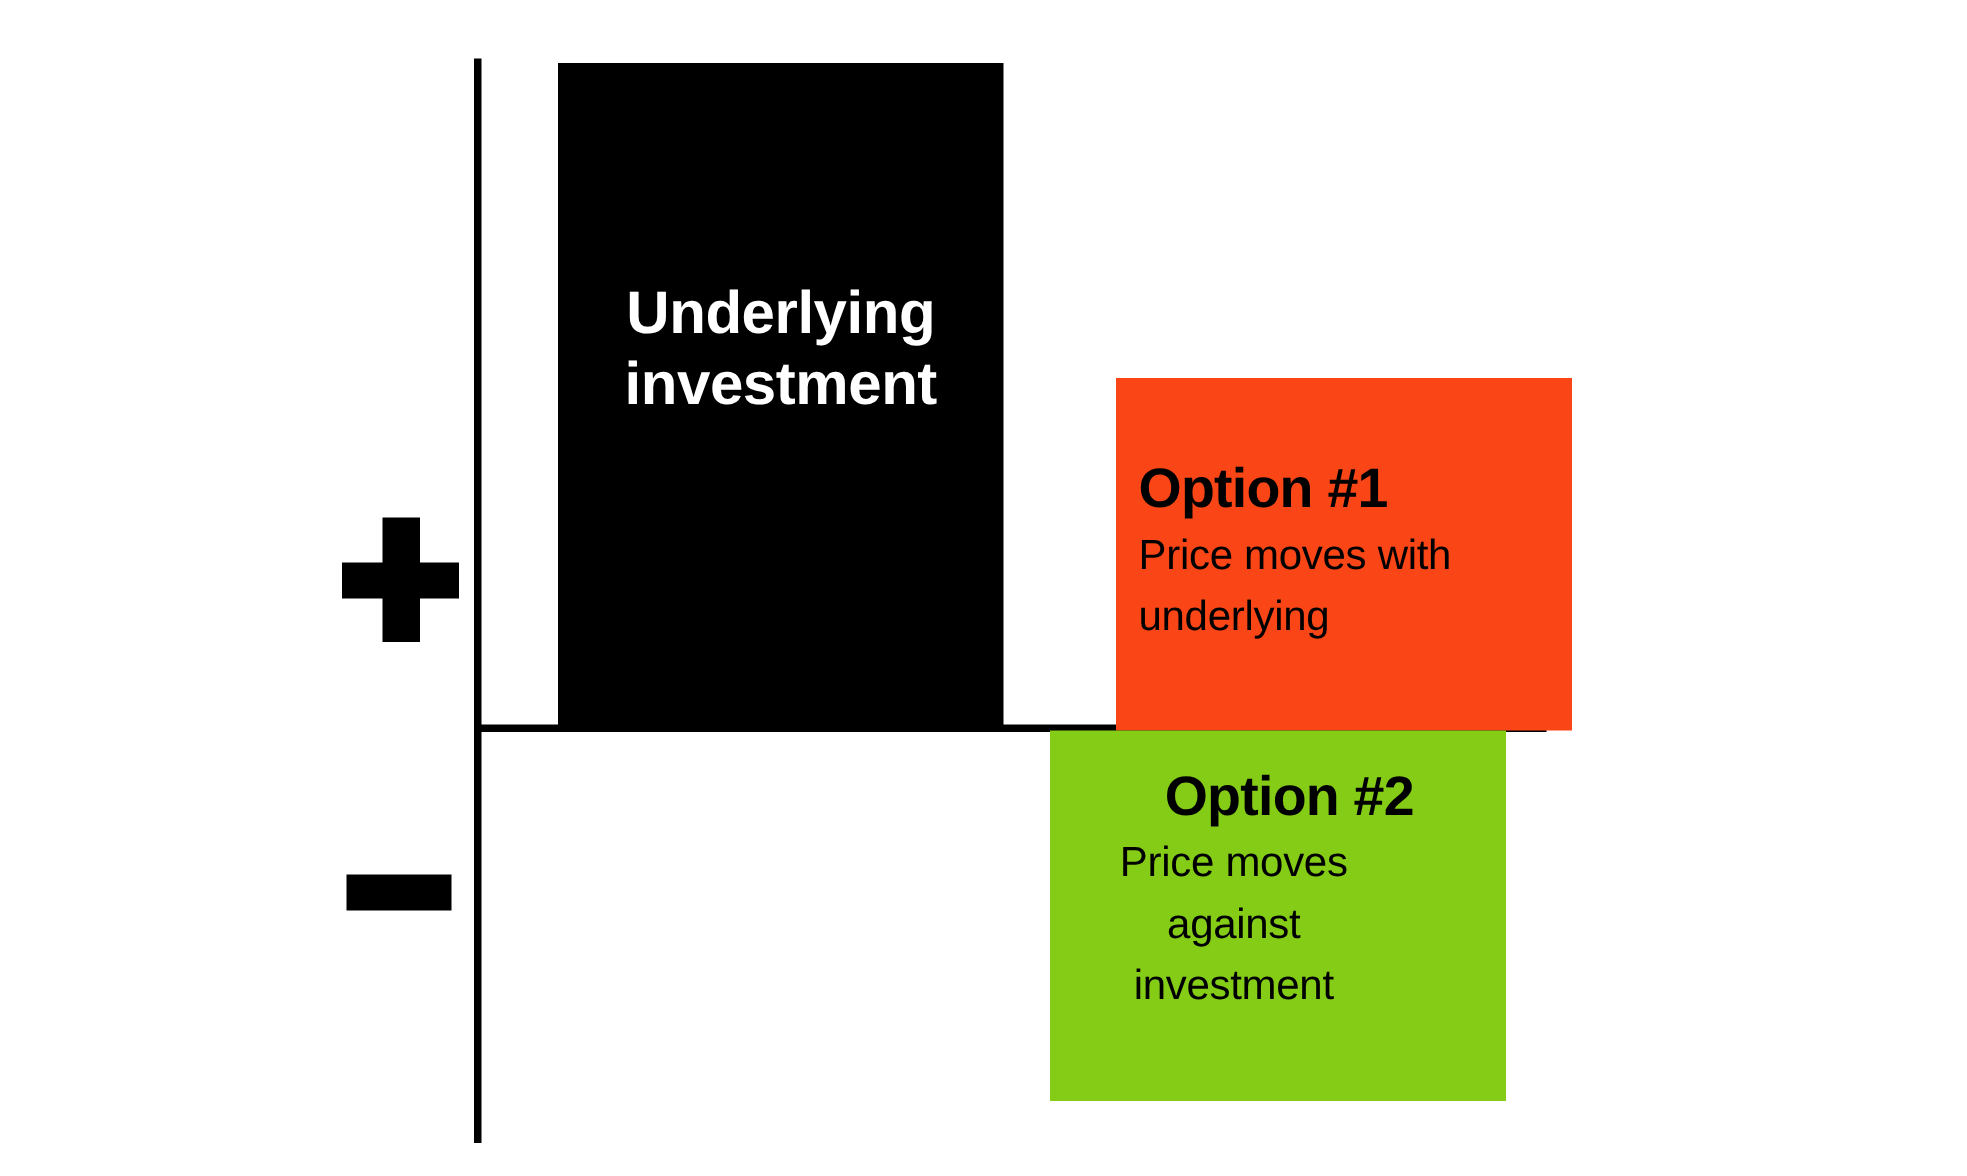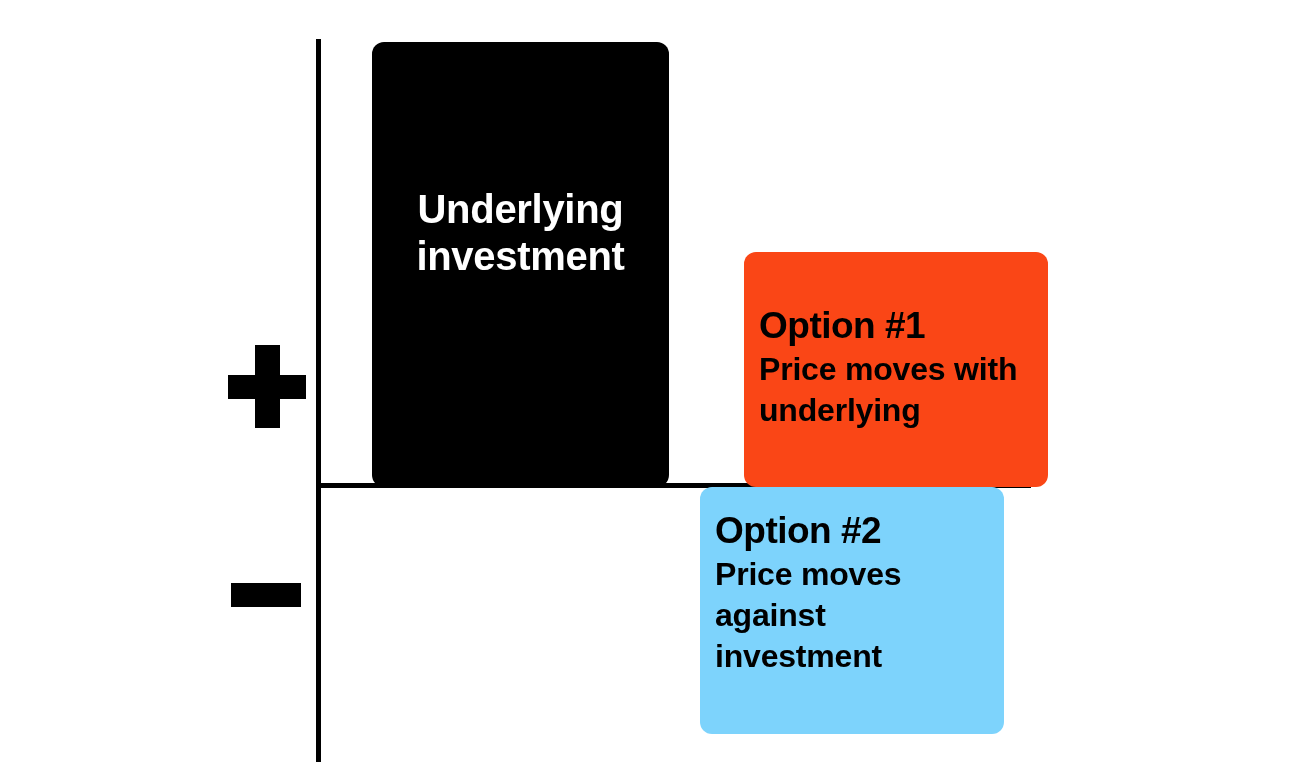--- a/index.html
+++ b/index.html
@@ -67,21 +67,20 @@
     top: 583px;
     width: 70px;
     height: 24px;
     background: #000000;
   }
 
   
   .bar {
     position: absolute;
     box-sizing: border-box;
-    border-radius: 12px;
   }
   .bar-underlying {
     left: 372px;
     top: 42px;
     width: 297px;
     height: 445px;
     background: #000000;
     display: flex;
     align-items: center;
     justify-content: center;
@@ -104,36 +103,37 @@
     height: 235px;
     background: #fa4616;
     padding: 53px 0 0 15px;
     margin-left: 44px;
   }
   .bar-option2 {
     left: 700px;
     top: 487px;
     width: 304px;
     height: 247px;
-    background: #7dd3fc;
+    background: #84cc16;
     padding: 23px 0 0 15px;
+    text-align: center;
   }
 
   .opt-heading {
     color: #000000;
     font-size: 37px;
     font-weight: bold;
     line-height: 42px;
     letter-spacing: -0.5px;
     margin: 0 0 2px 0;
   }
   .opt-body {
     color: #000000;
-    font-size: 32px;
-    font-weight: bold;
+    font-size: 28px;
+    font-weight: normal;
     line-height: 41px;
     letter-spacing: -0.2px;
     margin: 0;
   }
   .bar-option1 .opt-body { width: 280px; }
   .bar-option2 .opt-body { width: 215px; }
 </style>
 </head>
 <body>
 

